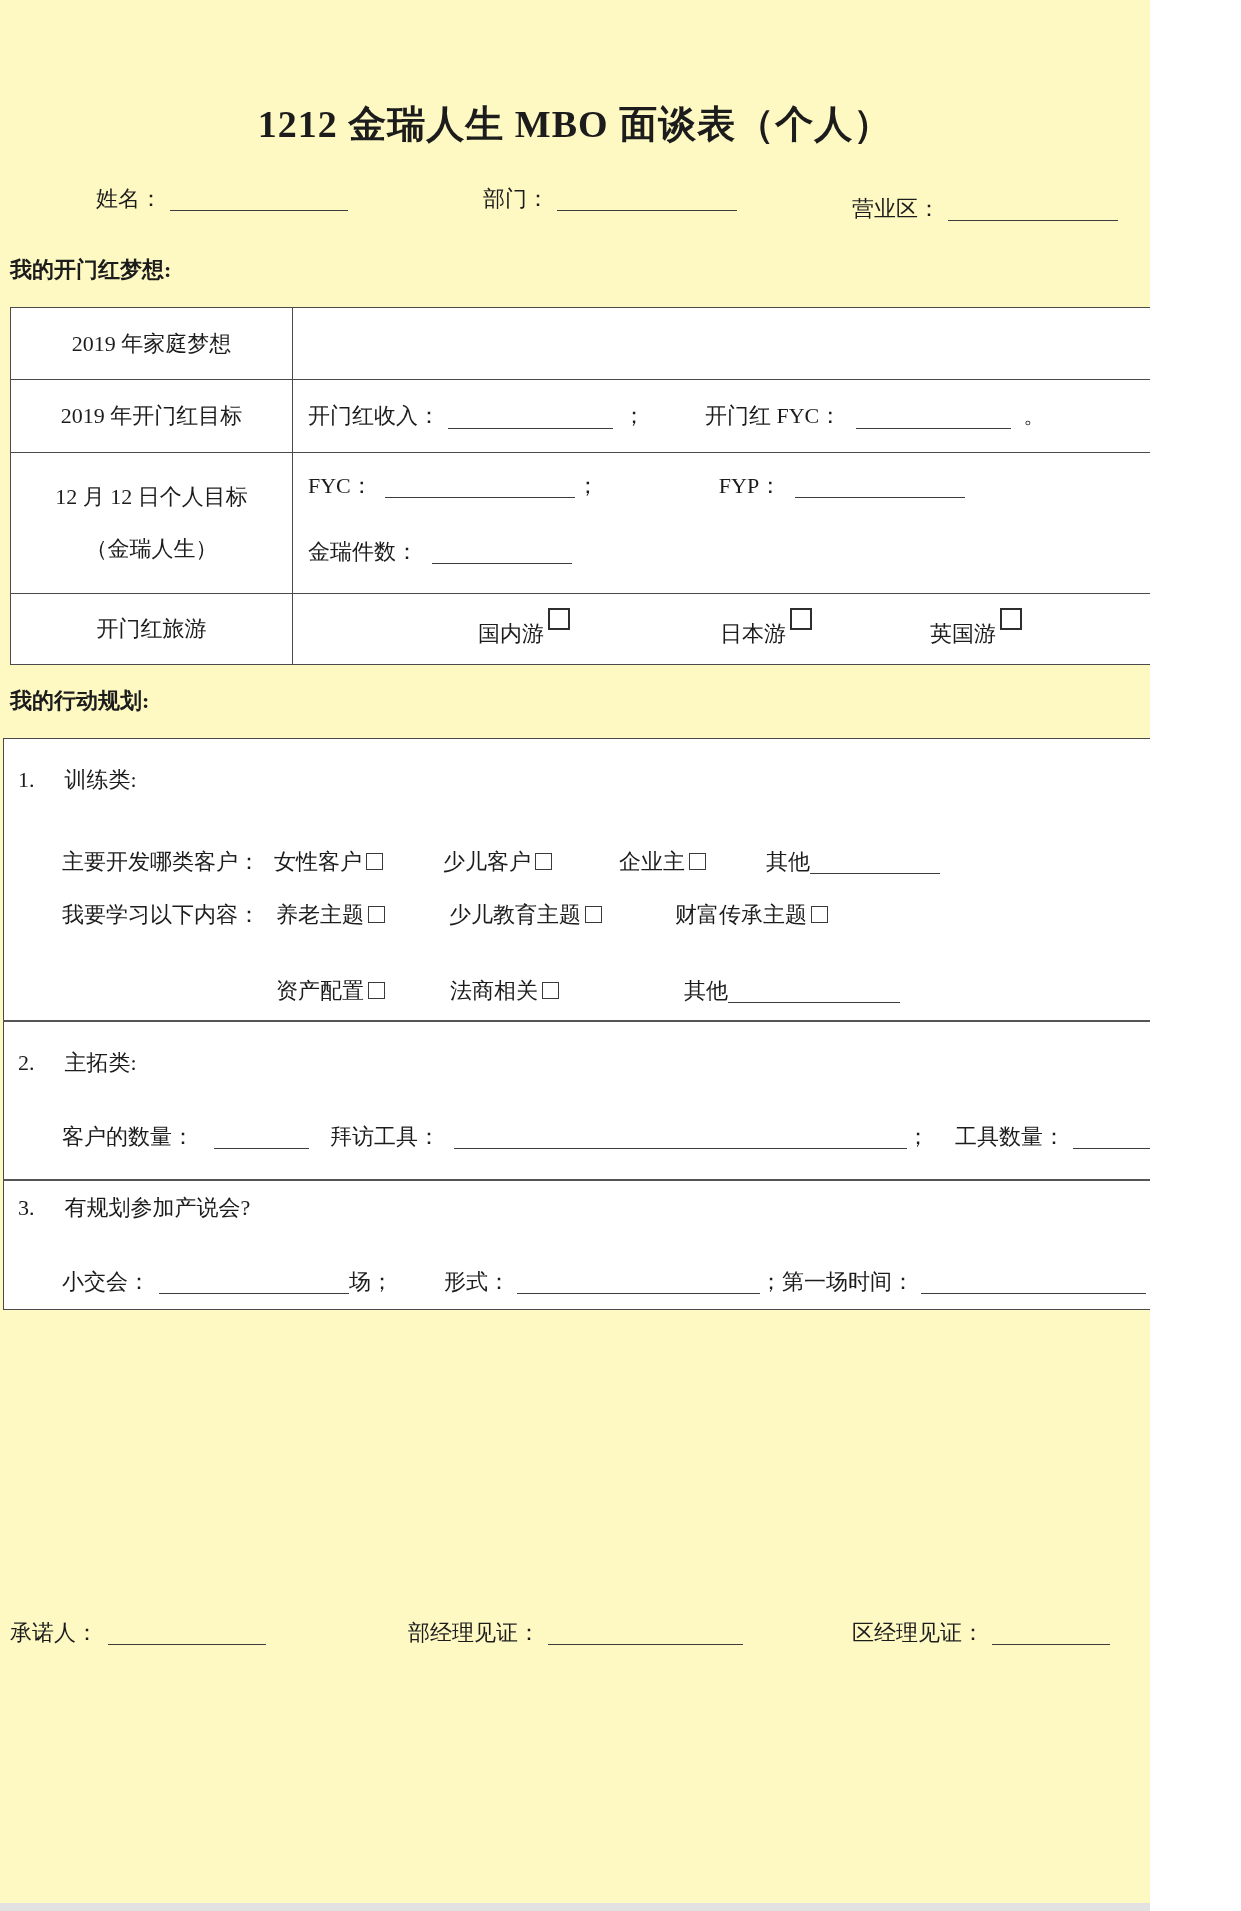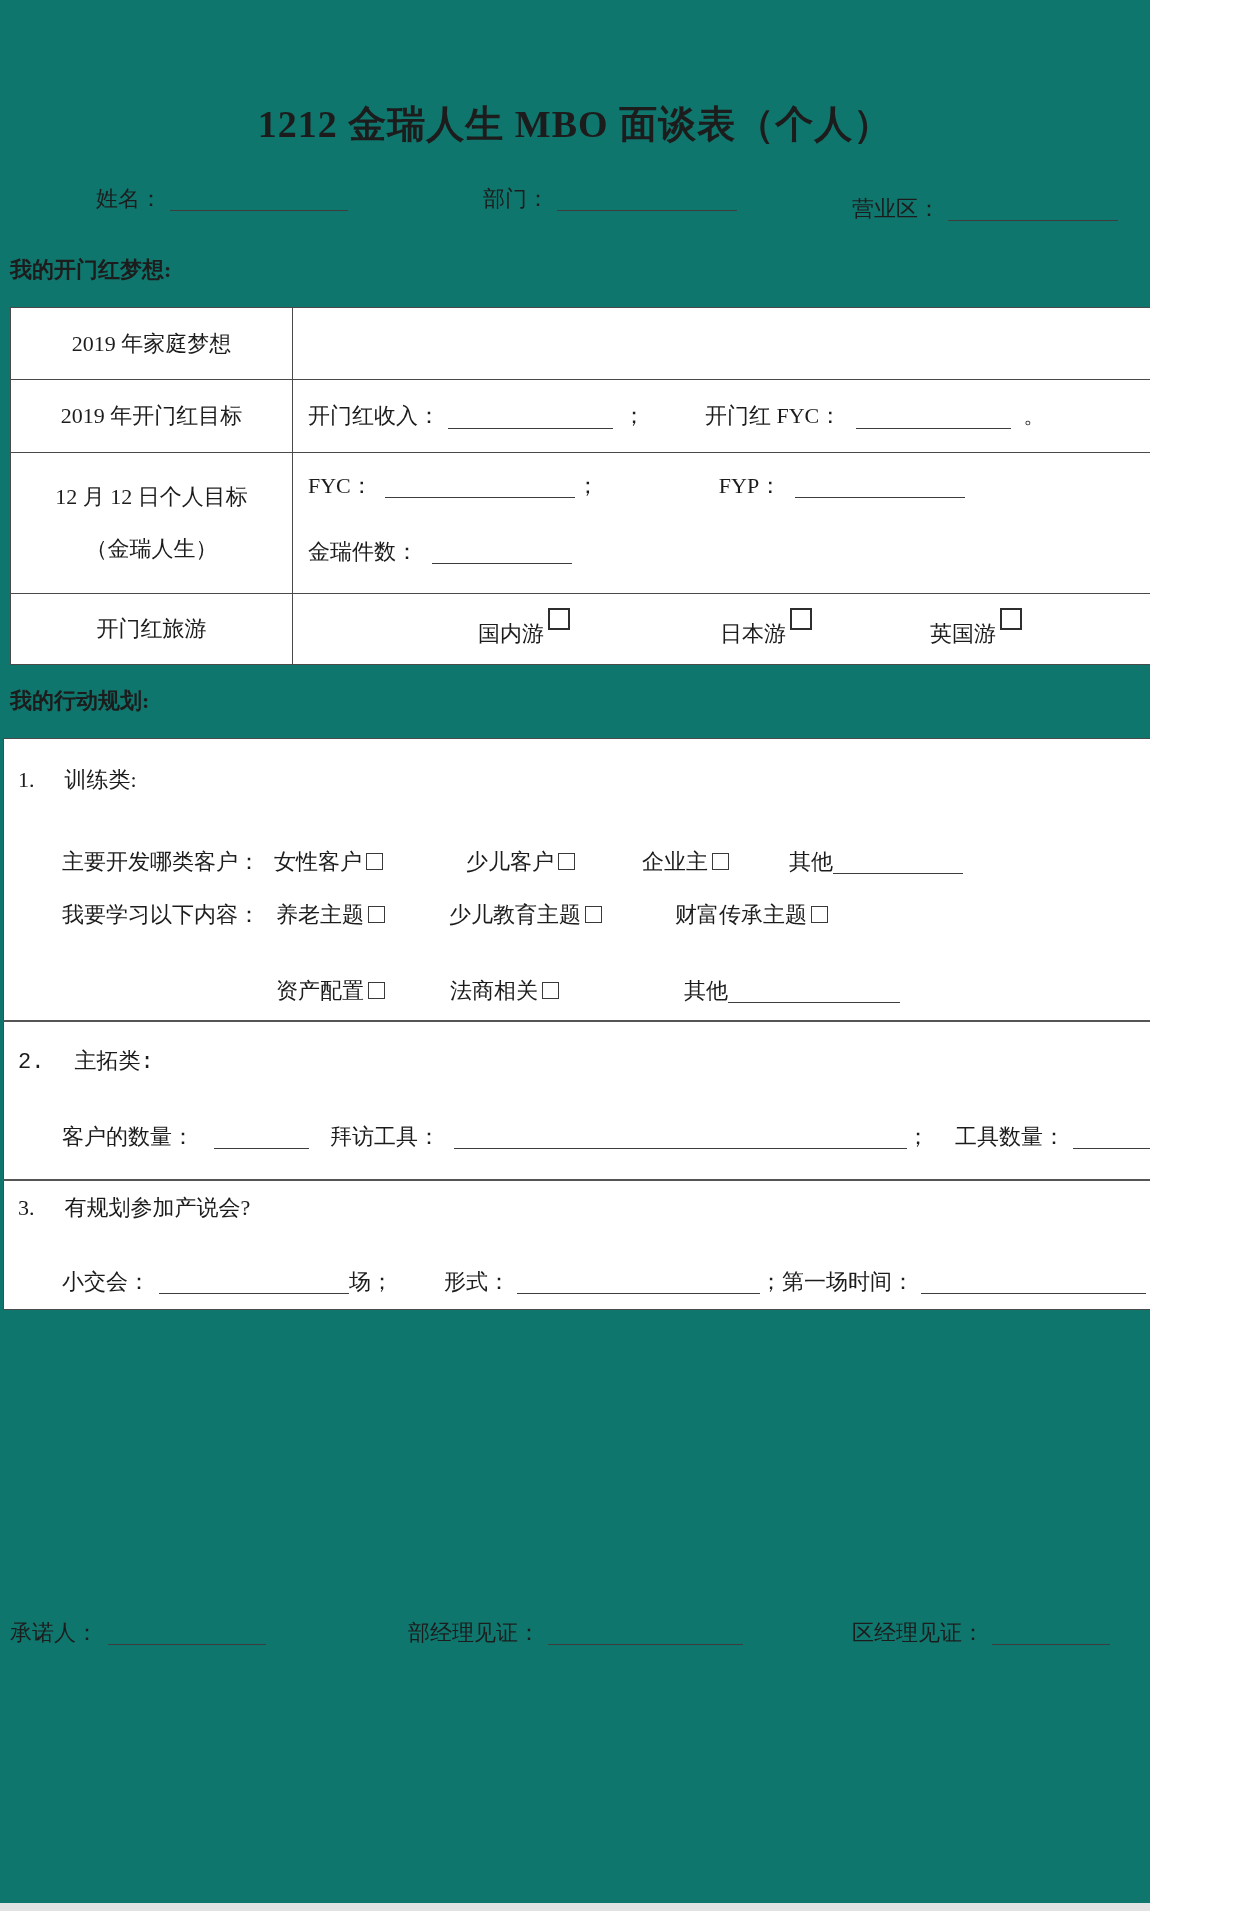--- a/index.html
+++ b/index.html
@@ -1,17 +1,17 @@
 <!DOCTYPE html>
 <html><head>
 <meta charset="utf-8">
 <style>
   html,body{margin:0;padding:0;background:#fff;}
   .page{
-    position:relative;width:1150px;height:1911px;background:#0f766e;
+    position:relative;width:1150px;height:1911px;background:#fef9c3;
     font-family:"Liberation Serif","DejaVu Serif",serif;
     color:#1c1c1c;font-size:22px;overflow:hidden;
   }
   .abs{position:absolute;white-space:nowrap;line-height:34px;}
   .title{
     position:absolute;left:0;right:0;top:100px;text-align:center;
     font-size:38px;font-weight:700;letter-spacing:1px;line-height:48px;
   }
   .heading{font-weight:700;}
   .ul{display:inline-block;height:24px;border-bottom:1.5px solid #3d3d3d;vertical-align:-5px;}
@@ -92,30 +92,30 @@
   <div class="abs heading" style="left:10px;top:684px;">我的行动规划:</div>
 
   <div class="box2">
     <div class="divider" style="top:281px;"></div>
     <div class="divider" style="top:440px;"></div>
 
     <div class="abs" style="left:14px;top:24px;">
       <span class="num">1.</span><span style="margin-left:30px;">训练类:</span>
     </div>
     <div class="abs" style="left:58px;top:106px;">
-      <span>主要开发哪类客户：</span><span style="margin-left:14px;">女性客户</span><span class="sq"></span><span style="margin-left:83px;">少儿客户</span><span class="sq"></span><span style="margin-left:67px;">企业主</span><span class="sq"></span><span style="margin-left:60px;">其他</span><span class="ul" style="width:130px;"></span>
+      <span>主要开发哪类客户：</span><span style="margin-left:14px;">女性客户</span><span class="sq"></span><span style="margin-left:60px;">少儿客户</span><span class="sq"></span><span style="margin-left:67px;">企业主</span><span class="sq"></span><span style="margin-left:60px;">其他</span><span class="ul" style="width:130px;"></span>
     </div>
     <div class="abs" style="left:58px;top:159px;">
       <span>我要学习以下内容：</span><span style="margin-left:16px;">养老主题</span><span class="sq"></span><span style="margin-left:64px;">少儿教育主题</span><span class="sq"></span><span style="margin-left:73px;">财富传承主题</span><span class="sq"></span>
     </div>
     <div class="abs" style="left:272px;top:235px;">
       <span>资产配置</span><span class="sq"></span><span style="margin-left:65px;">法商相关</span><span class="sq"></span><span style="margin-left:125px;">其他</span><span class="ul" style="width:172px;"></span>
     </div>
 
-    <div class="abs" style="left:14px;top:307px;font-family:Liberation Mono, monospace;">
+    <div class="abs" style="left:14px;top:307px;">
       <span class="num">2.</span><span style="margin-left:30px;">主拓类:</span>
     </div>
     <div class="abs" style="left:58px;top:381px;">
       <span>客户的数量：</span><span class="ul" style="width:95px;margin-left:20px;"></span><span style="margin-left:21px;">拜访工具：</span><span class="ul" style="width:453px;margin-left:14px;"></span><span>；</span><span style="margin-left:26px;">工具数量：</span><span class="ul" style="width:110px;margin-left:8px;"></span><span style="margin-left:8px;">。</span>
     </div>
 
     <div class="abs" style="left:14px;top:452px;">
       <span class="num">3.</span><span style="margin-left:30px;">有规划参加产说会?</span>
     </div>
     <div class="abs" style="left:58px;top:526px;">

